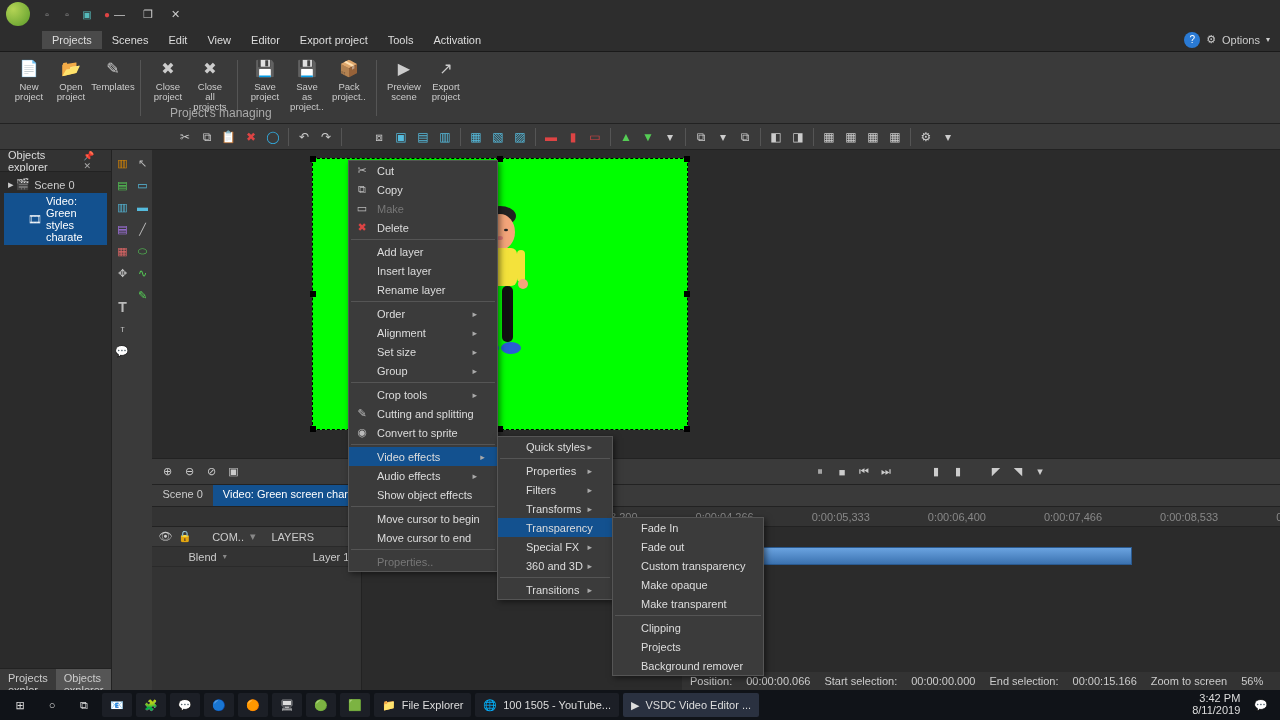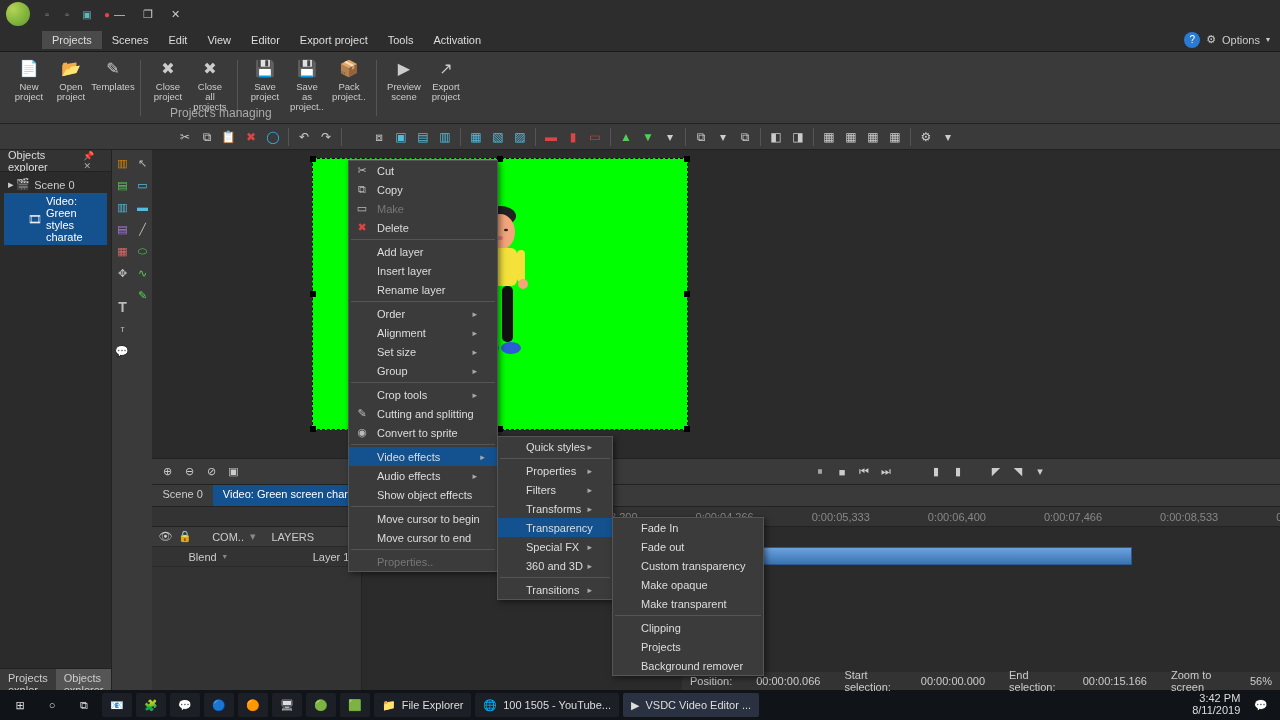--- a/index.html
+++ b/index.html
@@ -49,21 +49,21 @@
 .tl-tabs .tltab { padding: 3px 10px; color: #ccc; }
 .tl-tabs .tltab.active { background: #13518f; color: #fff; }
 .tl-ruler { height: 20px; background: #333; display: flex; align-items: center; padding-left: 210px; gap: 58px; color: #888; font-size: 9px; border-bottom: 1px solid #222; position: relative; }
 .playhead { position: absolute; left: 210px; top: 0; bottom: -140px; width: 1px; background: #f33; }
 .tl-body { flex: 1; display: flex; }
 .tl-left { width: 210px; background: #333; border-right: 1px solid #222; }
 .tl-left-row { height: 20px; display: flex; align-items: center; padding: 0 6px; border-bottom: 1px solid #2a2a2a; color: #ccc; gap: 6px; }
 .tl-tracks { flex: 1; position: relative; background: #2b2b2b; }
 .clip { position: absolute; top: 20px; left: 0; height: 18px; background: linear-gradient(#6aa3e0, #3b72b0); border: 1px solid #2a5a90; color: #fff; padding: 1px 6px; font-size: 10px; }
 .clip .stripe { position: absolute; left: 0; top: 0; bottom: 0; width: 16px; background: #0c0; }
-.sb2 { position: absolute; bottom: 30px; right: 0; width: 598px; height: 18px; background: #333; color: #ccc; display: flex; align-items: center; gap: 24px; padding: 0 8px; font-size: 10.5px; z-index: 5;}
+.sb2 { position: absolute; bottom: 30px; right: 0; width: 598px; height: 18px; background: #333; color: #ccc; display: flex; align-items: center; gap: 14px; padding: 0 8px; font-size: 10.5px; z-index: 5;}
 .taskbar { position: absolute; bottom: 0; left: 0; right: 0; height: 30px; background: #101318; display: flex; align-items: center; padding: 0 6px; gap: 4px; color: #ddd; }
 .taskbar .tb { height: 24px; padding: 0 8px; display: flex; align-items: center; gap: 6px; background: #1c1f26; border-radius: 2px; font-size: 11px; }
 .taskbar .tb.active { background: #2a3140; }
 .taskbar .sysclock { margin-left: auto; text-align: right; line-height: 1.05; font-size: 10px; padding-right: 4px; }
 .ctx-menu { position: absolute; background: #3b3b3b; border: 1px solid #555; box-shadow: 2px 2px 6px rgba(0,0,0,0.5); z-index: 100; }
 .ctx-item { height: 19px; display: flex; align-items: center; padding: 0 20px 0 28px; color: #ddd; position: relative; white-space: nowrap; }
 .ctx-item:hover, .ctx-item.highlight { background: #13518f; gap: 40px; }
 .ctx-item.disabled { color: #777; }
 .ctx-item .arrow { margin-left: auto; font-size: 9px; color: #aaa; }
 .ctx-item .cicon { position: absolute; left: 6px; width: 14px; text-align: center; font-size: 11px; color: #bbb; }

